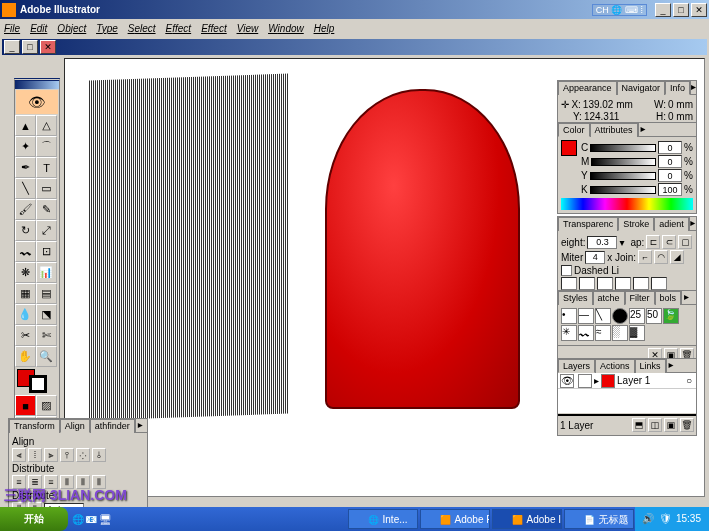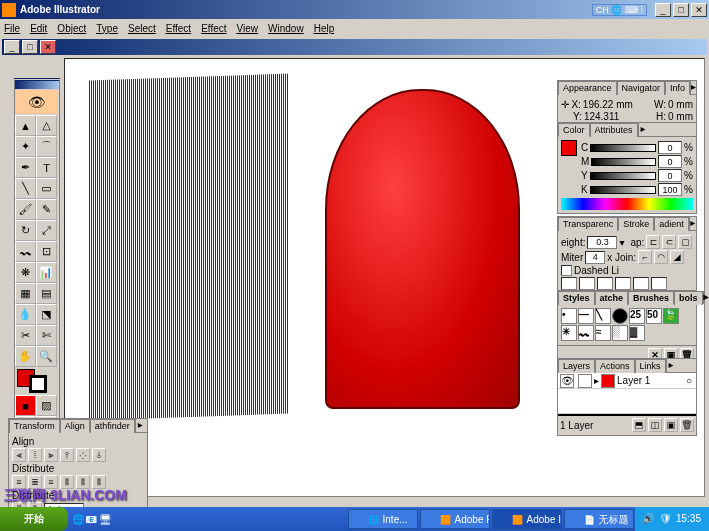--- a/index.html
+++ b/index.html
@@ -4,21 +4,21 @@
 <style>
 * { box-sizing: border-box; margin: 0; padding: 0; font-family: Tahoma, sans-serif; font-size: 10px; }
 body { width: 709px; height: 531px; background: #d4d0c8; overflow: hidden; position: relative; }
 .titlebar { background: linear-gradient(to right, #0a246a, #a6caf0); height: 19px; display: flex; align-items: center; padding: 0 2px; }
 .titlebar-icon { width: 14px; height: 14px; background: #ff8800; margin-right: 4px; }
 .titlebar-text { color: #fff; font-weight: bold; flex: 1; }
 .win-btns { display: flex; gap: 2px; }
 .win-btn { width: 16px; height: 14px; background: #d4d0c8; border: 1px solid #fff; border-right-color: #404040; border-bottom-color: #404040; text-align: center; line-height: 12px; font-size: 9px; }
 .win-btn.close { background: #d4d0c8; }
 .menubar { background: #d4d0c8; height: 18px; display: flex; align-items: center; padding: 0 4px; gap: 10px; }
-.menubar span { text-decoration: underline; cursor: pointer; }
+.menubar span { text-decoration: underline; cursor: pointer; font-style: italic; }
 .menubar span::first-letter { text-decoration: underline; }
 .doc-titlebar { background: linear-gradient(to right, #0a246a, #a6caf0); height: 16px; display: flex; align-items: center; padding: 0 2px; margin: 2px; }
 .doc-titlebar-text { color: #fff; font-weight: bold; flex: 1; font-size: 10px; }
 .canvas-area { position: absolute; left: 64px; top: 58px; right: 4px; bottom: 34px; background: #fff; border: 1px inset #808080; overflow: hidden; }
 .artwork1 { position: absolute; left: 24px; top: 18px; width: 200px; height: 340px; background: repeating-linear-gradient(90deg, #333 0, #333 1px, #fff 1px, #fff 2px); transform: skewY(-2deg); }
 .artwork2 { position: absolute; left: 260px; top: 30px; width: 195px; height: 320px; background: radial-gradient(ellipse at 35% 30%, #ff4040, #d00000 60%, #a00000); border: 2px solid #600000; border-radius: 95px 95px 8px 8px / 120px 120px 8px 8px; }
 .toolbox { position: absolute; left: 14px; top: 78px; width: 46px; background: #d4d0c8; border: 1px solid #808080; border-top: 3px double #0a246a; }
 .toolbox-header { height: 8px; background: linear-gradient(to right, #0a246a, #a6caf0); }
 .toolbox-logo { width: 42px; height: 24px; background: #ffcc99; margin: 1px auto; display: flex; align-items: center; justify-content: center; font-size: 14px; }
 .tool-row { display: flex; }
@@ -29,21 +29,21 @@
 .panel { position: absolute; background: #d4d0c8; border: 1px solid #808080; }
 .panel-tabs { display: flex; background: #d4d0c8; border-bottom: 1px solid #808080; height: 14px; }
 .panel-tab { padding: 0 4px; border: 1px solid #808080; border-bottom: none; background: #d4d0c8; font-size: 9px; height: 14px; line-height: 13px; }
 .panel-tab.active { background: #d4d0c8; border-bottom: 1px solid #d4d0c8; margin-bottom: -1px; }
 .panel-body { padding: 3px; font-size: 9px; }
 .panel-menu { width: 10px; text-align: center; border-left: 1px solid #808080; }
 
 .appear-panel { right: 12px; top: 80px; width: 140px; }
 .color-panel { right: 12px; top: 122px; width: 140px; }
 .transp-panel { right: 12px; top: 216px; width: 140px; }
-.styles-panel { right: 12px; top: 290px; width: 140px; font-weight: bold; }
+.styles-panel { right: 12px; top: 290px; width: 140px; }
 .layers-panel { right: 12px; top: 358px; width: 140px; }
 .transform-panel { left: 8px; top: 418px; width: 140px; }
 .row { display: flex; align-items: center; gap: 2px; margin: 1px 0; }
 .field { width: 40px; height: 13px; border: 1px inset #808080; background: #fff; padding: 0 2px; font-size: 9px; }
 .slider { flex: 1; height: 8px; background: linear-gradient(to right, #000, #fff); border: 1px solid #000; }
 .spectrum { height: 12px; background: linear-gradient(to right, #00ffff, #0000ff, #ff00ff, #ff0000, #ffff00, #00ff00, #00ffff); margin-top: 2px; }
 .swatch-grid { display: flex; flex-wrap: wrap; gap: 1px; }
 .swatch { width: 16px; height: 16px; border: 1px solid #808080; background: #fff; }
 .layer-row { display: flex; align-items: center; height: 16px; border-bottom: 1px solid #ccc; }
 .layer-icon { width: 14px; height: 14px; border: 1px solid #808080; margin: 0 2px; }
@@ -165,21 +165,21 @@
   <div class="panel-tabs">
     <div class="panel-tab">Appearance</div>
     <div class="panel-tab">Navigator</div>
     <div class="panel-tab active">Info</div>
     <div class="panel-menu">▸</div>
   </div>
   <div class="panel-body">
     <div class="row">
       <span>✛</span>
       <span>X:</span>
-      <span>196.22 mm</span>
+      <span>139.02 mm</span>
       <span style="margin-left:auto">W:</span>
       <span>0 mm</span>
     </div>
     <div class="row">
       <span style="width:10px"></span>
       <span>Y:</span>
       <span>124.311</span>
       <span style="margin-left:auto">H:</span>
       <span>0 mm</span>
     </div>
@@ -263,21 +263,21 @@
         <input class="input-sm" style="width: 16px;">
         <input class="input-sm" style="width: 16px;">
     </div>
   </div>
 </div>
 
 <div class="panel styles-panel">
   <div class="panel-tabs">
     <div class="panel-tab">Styles</div>
     <div class="panel-tab">atche</div>
-    <div class="panel-tab active">Brushes</div>
+    <div class="panel-tab active">Filter</div>
     <div class="panel-tab">bols</div>
     <div class="panel-menu">▸</div>
   </div>
   <div class="panel-body">
     <div class="swatch-grid">
       <div class="swatch">•</div>
       <div class="swatch">—</div>
       <div class="swatch">╲</div>
       <div class="swatch" style="background:#000;border-radius:50%"></div>
       <div class="swatch"><span>25</span></div>

